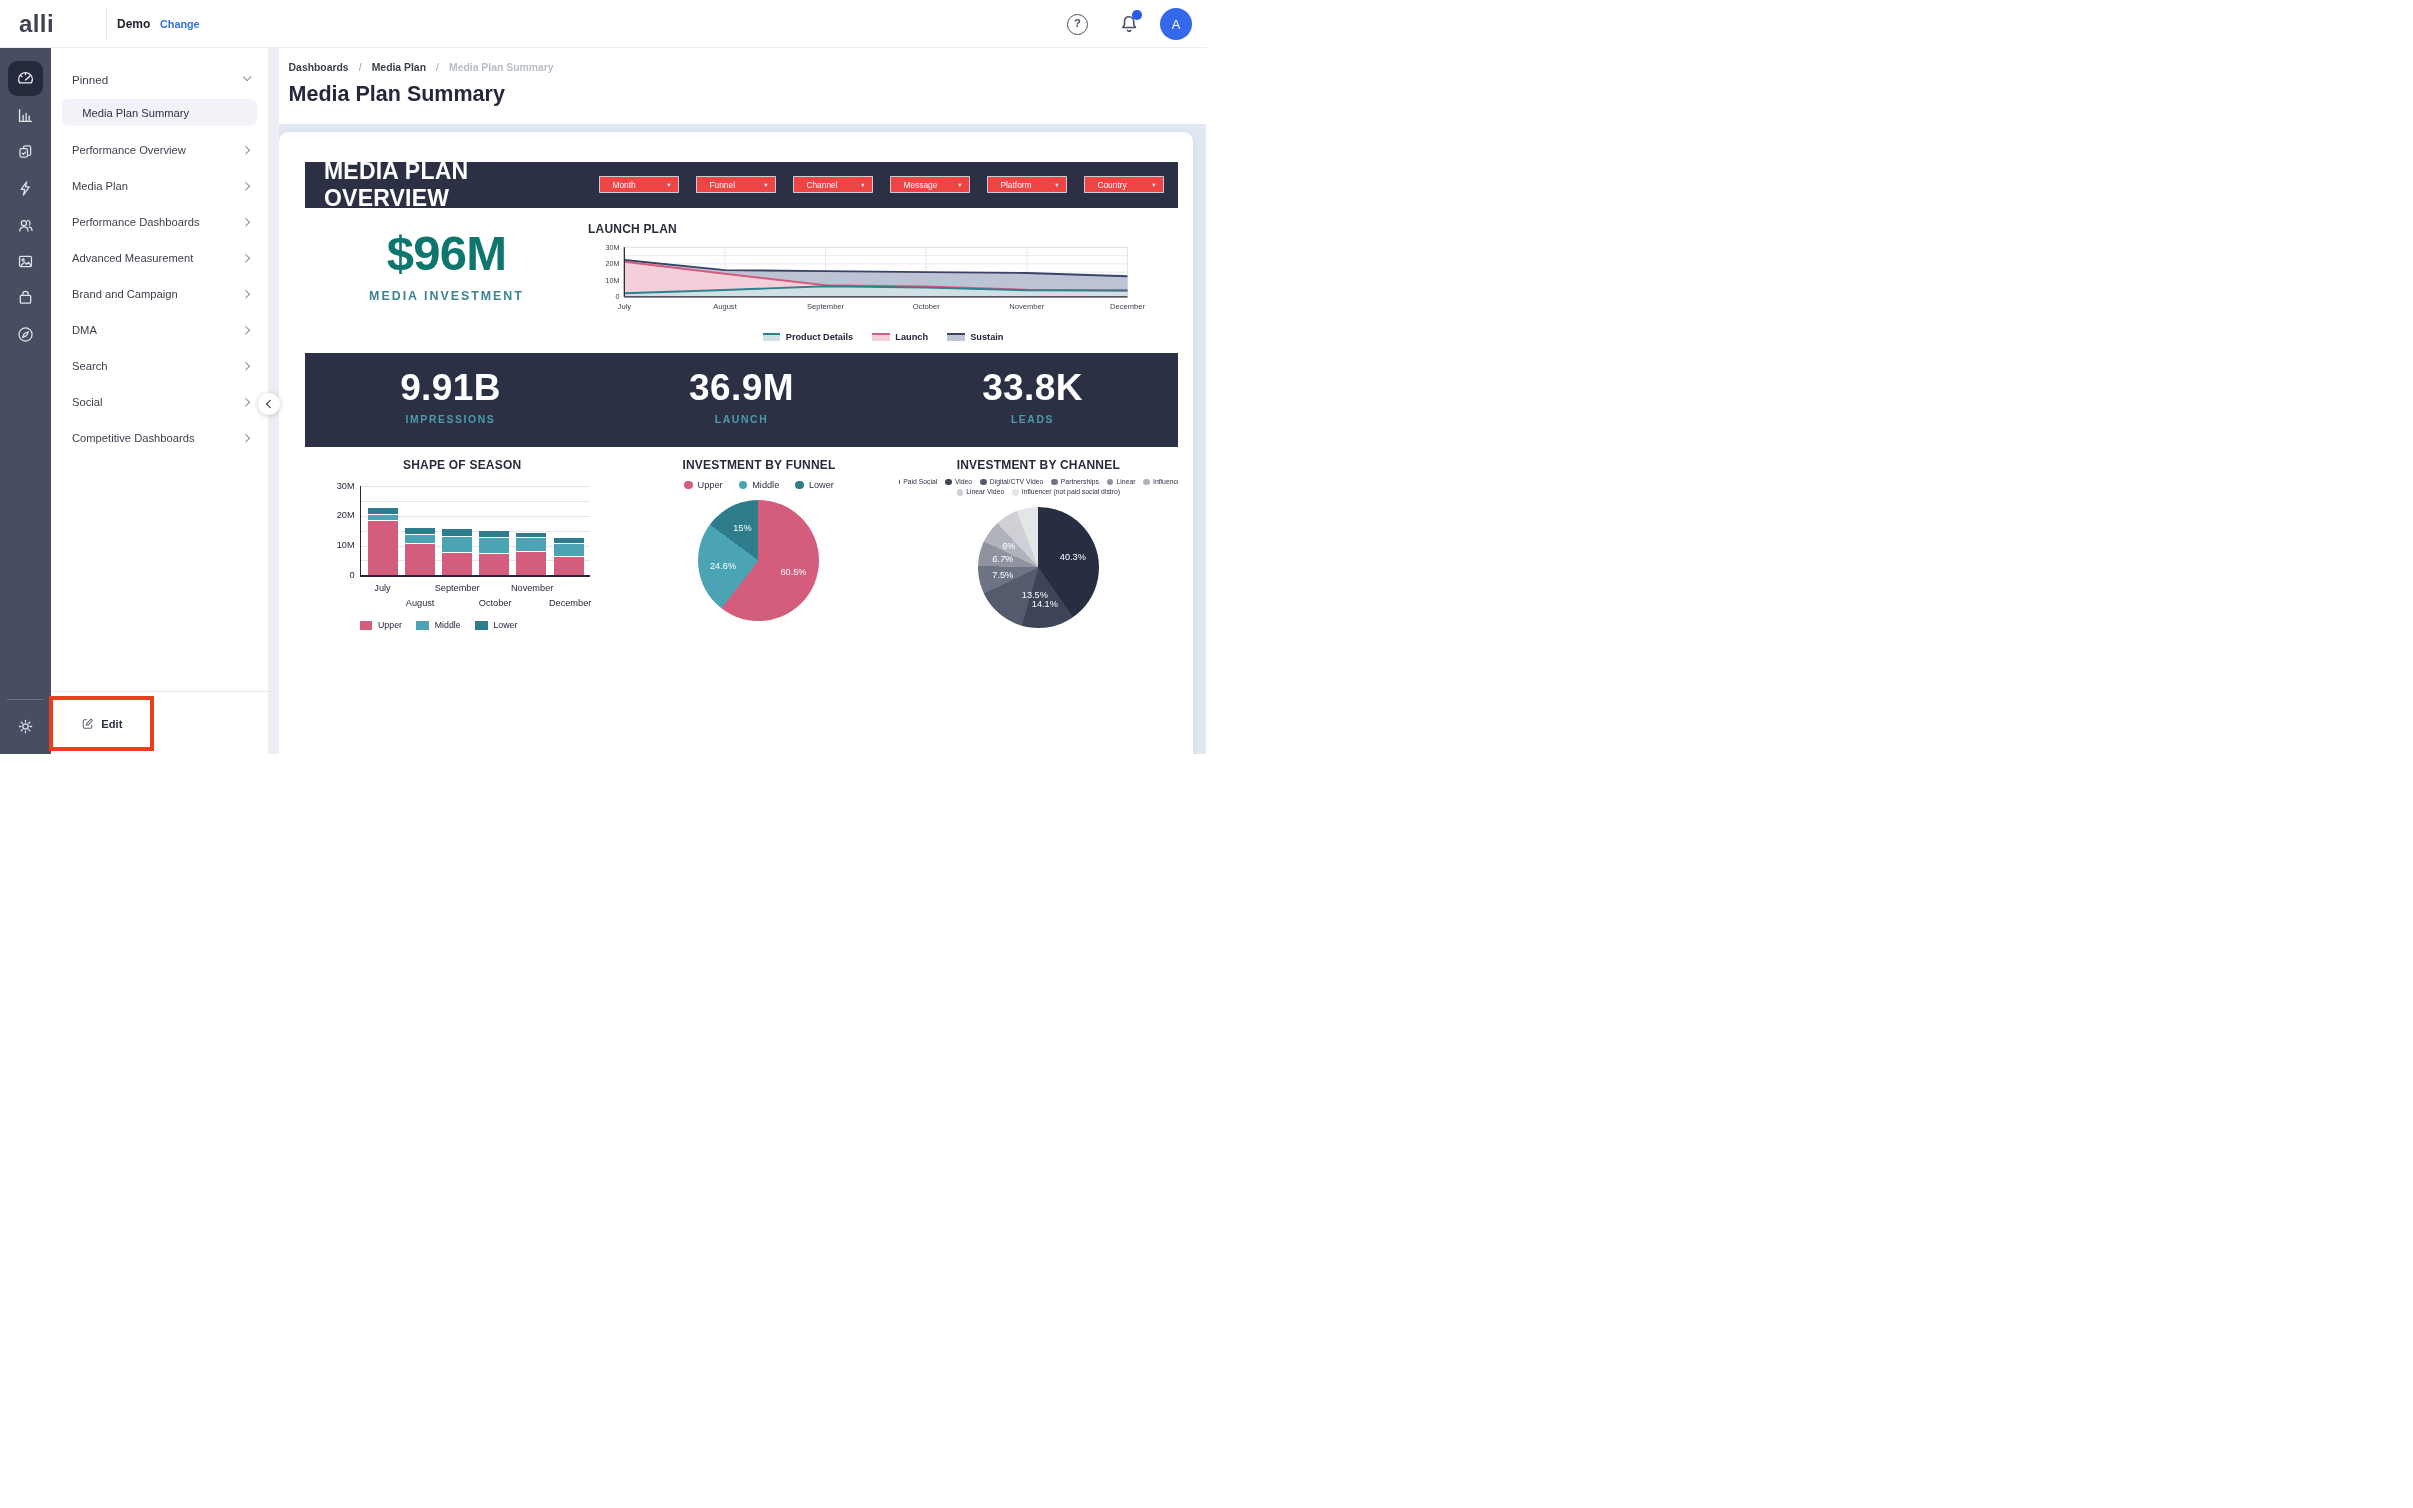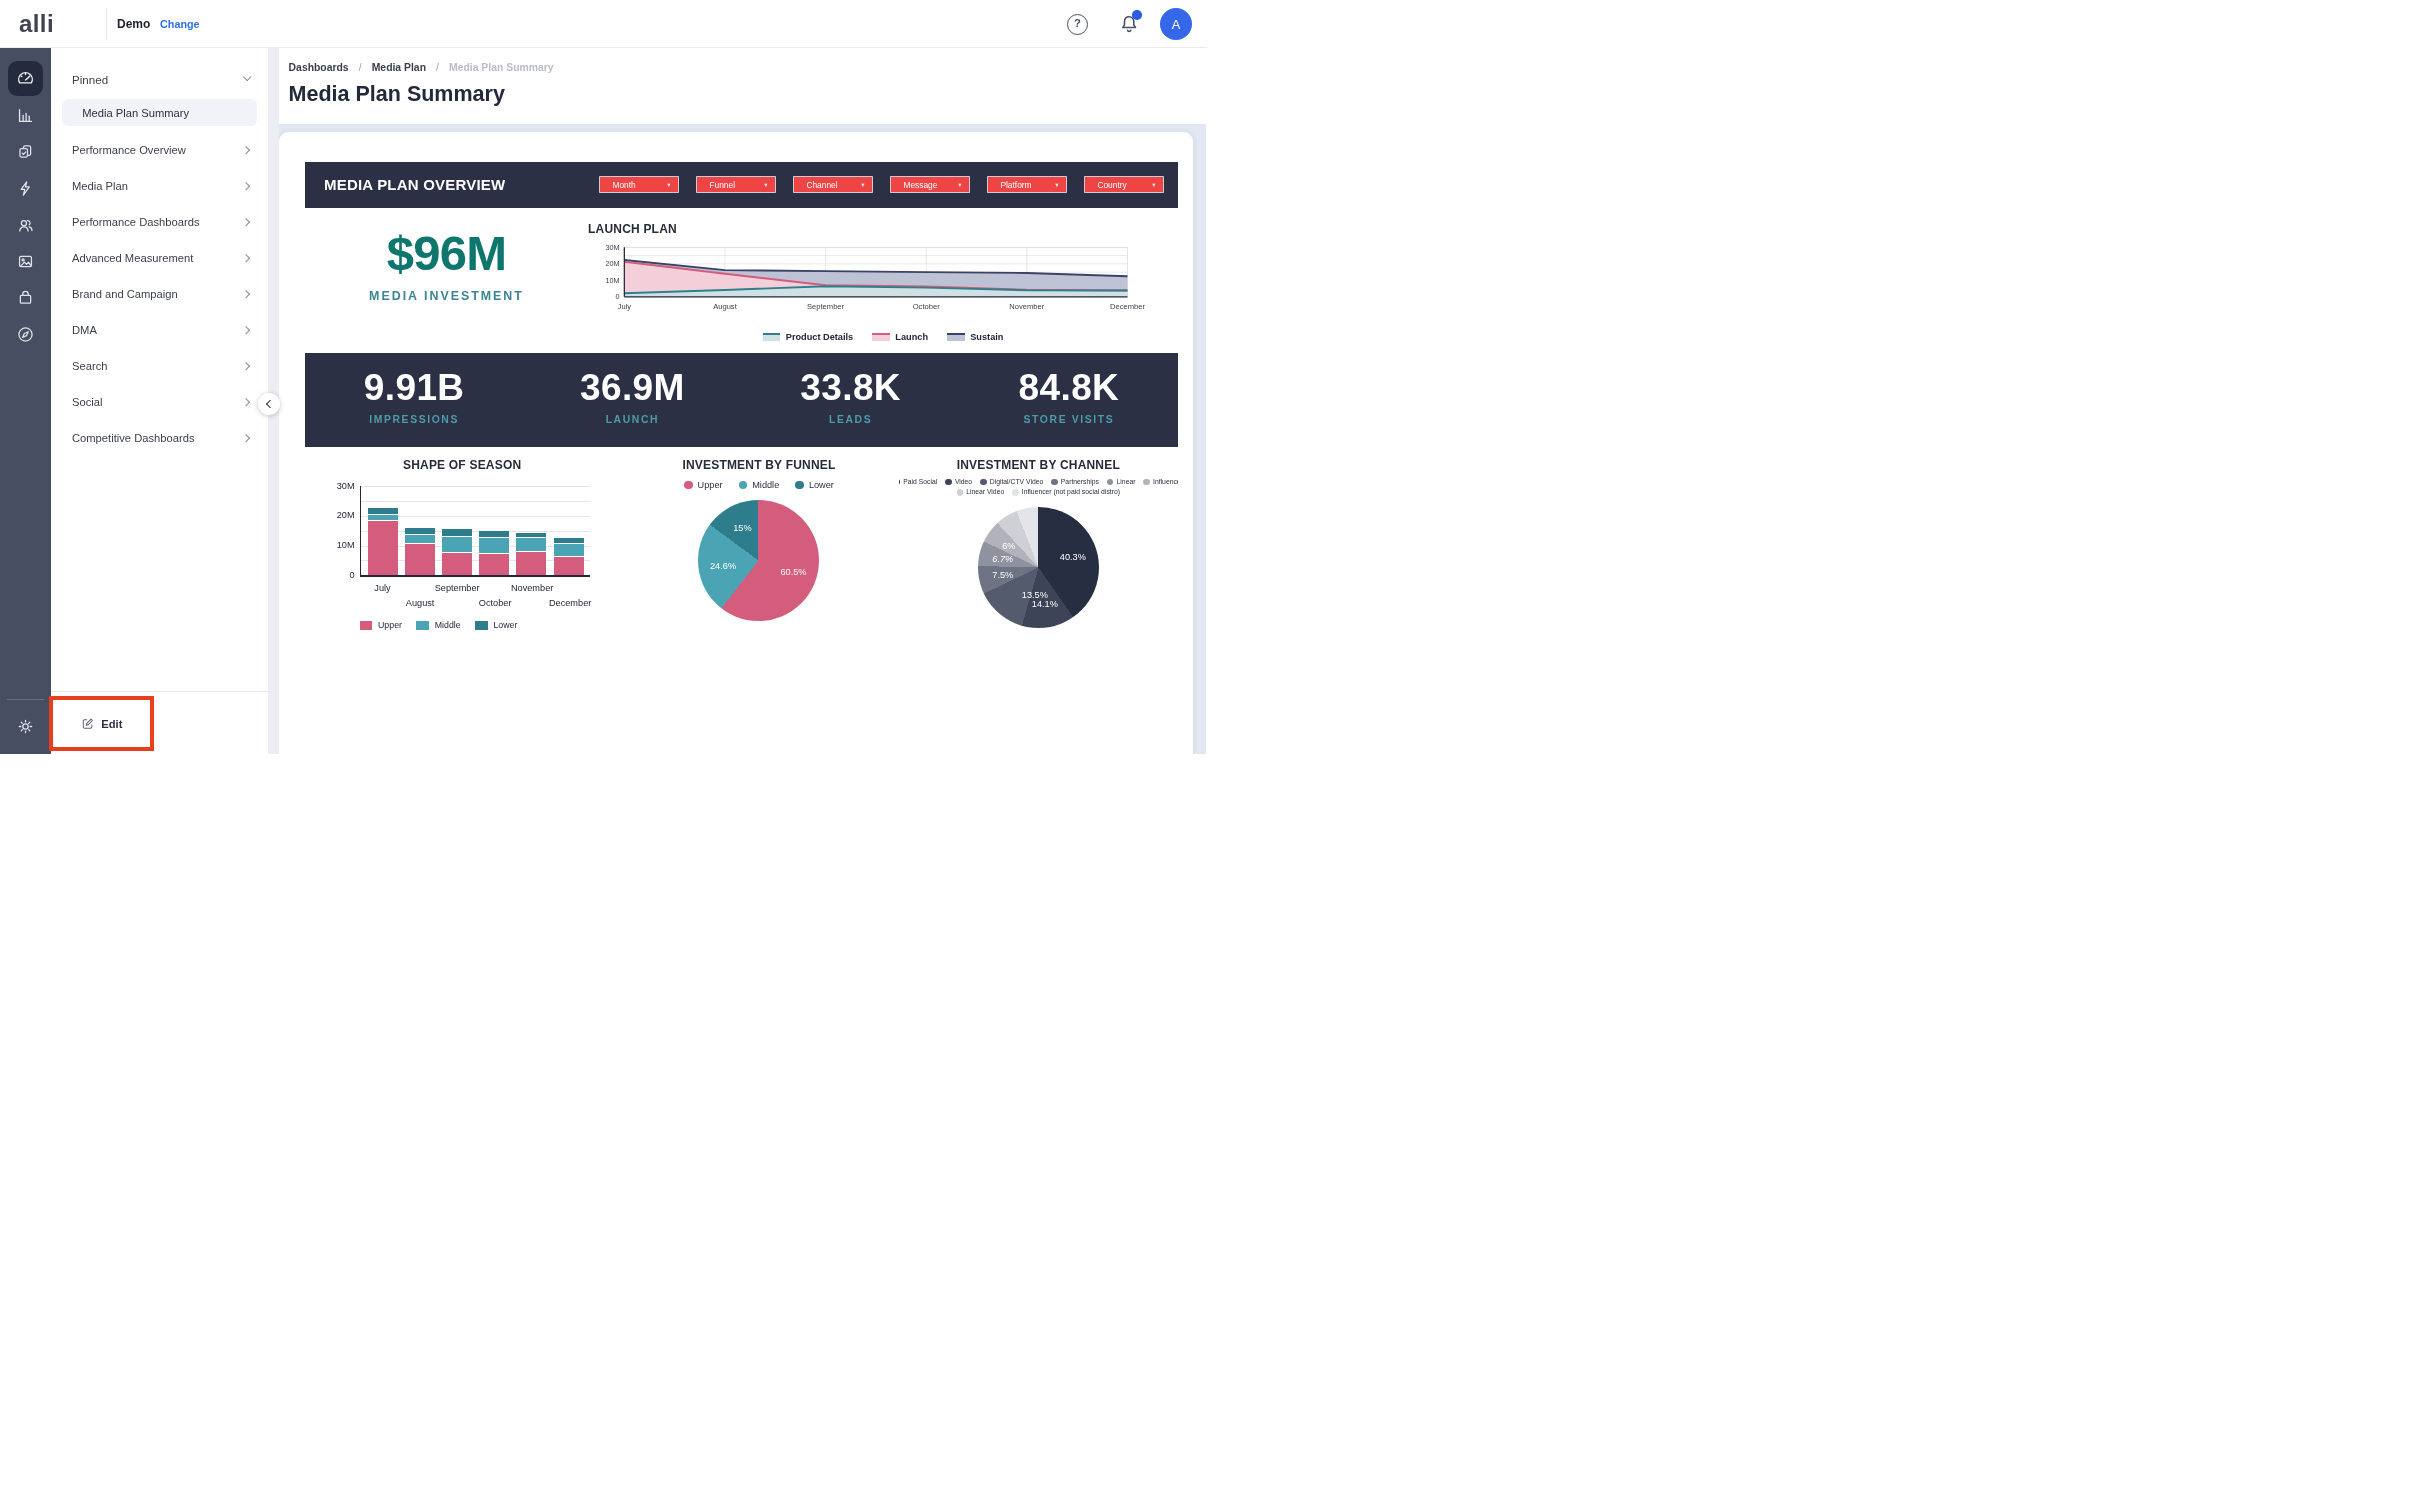--- a/index.html
+++ b/index.html
@@ -76,21 +76,21 @@
   .breadcrumb .crumb.current { color: #b9bdc7; font-weight: 600; cursor: default; }
   .page-title { position: absolute; left: 9.6px; top: 34px; font-size: 21.5px; font-weight: 700; color: #23283a; }
 
   .content-bg { position: absolute; left: 279px; top: 124px; width: 927px; height: 631px; background: #e2e7f4; }
   .card { position: absolute; left: 0; top: 8px; width: 914px; height: 623px; background: #fff;
           border-radius: 9.6px 9.6px 0 0; box-shadow: 0 1.6px 6.4px rgba(40,50,90,.10); }
 
   
   .overview-bar { position: absolute; left: 26px; top: 29.5px; width: 873px; height: 46px; background: #2b3045;
                   display: flex; align-items: center; }
-  .overview-title { margin-left: 19px; font-size: 15px; font-weight: 800; color: #fff; letter-spacing: 0.2px;
+  .overview-title { margin-left: 19px; font-size: 23px; font-weight: 800; color: #fff; letter-spacing: 0.2px;
                     flex: 1; }
   .filters { display: flex; gap: 17px; margin-right: 14.4px; }
   .filter-dd { width: 80px; height: 17.6px; border: 0.8px solid #c9ccd6; background: #ef4444; color: #fff;
                font-size: 8.4px; display: flex; align-items: center; justify-content: space-between;
                padding: 0 7.2px 0 12.8px; cursor: pointer; border-radius: 0.8px; }
   .filter-dd .caret { font-size: 6.4px; color: #e8eaef; }
 
   
   .row2 { position: absolute; left: 26px; top: 80px; width: 873px; height: 137px; display: flex; }
   .invest { width: 283px; text-align: center; }
@@ -408,24 +408,20 @@
           <div class="stat-label">IMPRESSIONS</div>
         </div>
         <div class="stat">
           <div class="stat-value">36.9M</div>
           <div class="stat-label">LAUNCH</div>
         </div>
         <div class="stat">
           <div class="stat-value">33.8K</div>
           <div class="stat-label">LEADS</div>
         </div>
-        <div class="stat">
-          <div class="stat-value">84.8K</div>
-          <div class="stat-label">STORE VISITS</div>
-        </div>
       </div>
 
       <div class="bottom-row">
         <div class="chart-col">
           <div class="chart-title">SHAPE OF SEASON</div>
           <div class="season-wrap" id="season-wrap">
               <div class="season-grid" style="top: 74px;"></div>
               <div class="season-grid" style="top: 60px;"></div>
               <div class="season-grid" style="top: 45px;"></div>
               <div class="season-grid" style="top: 30px;"></div>

